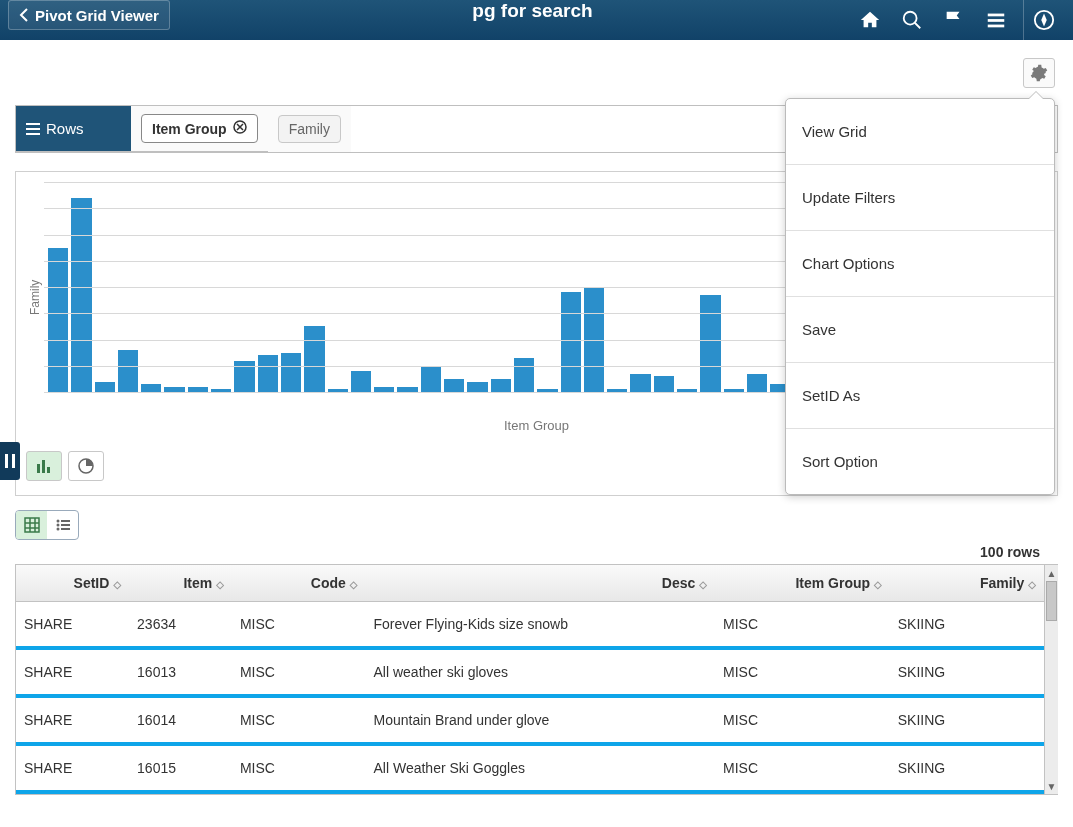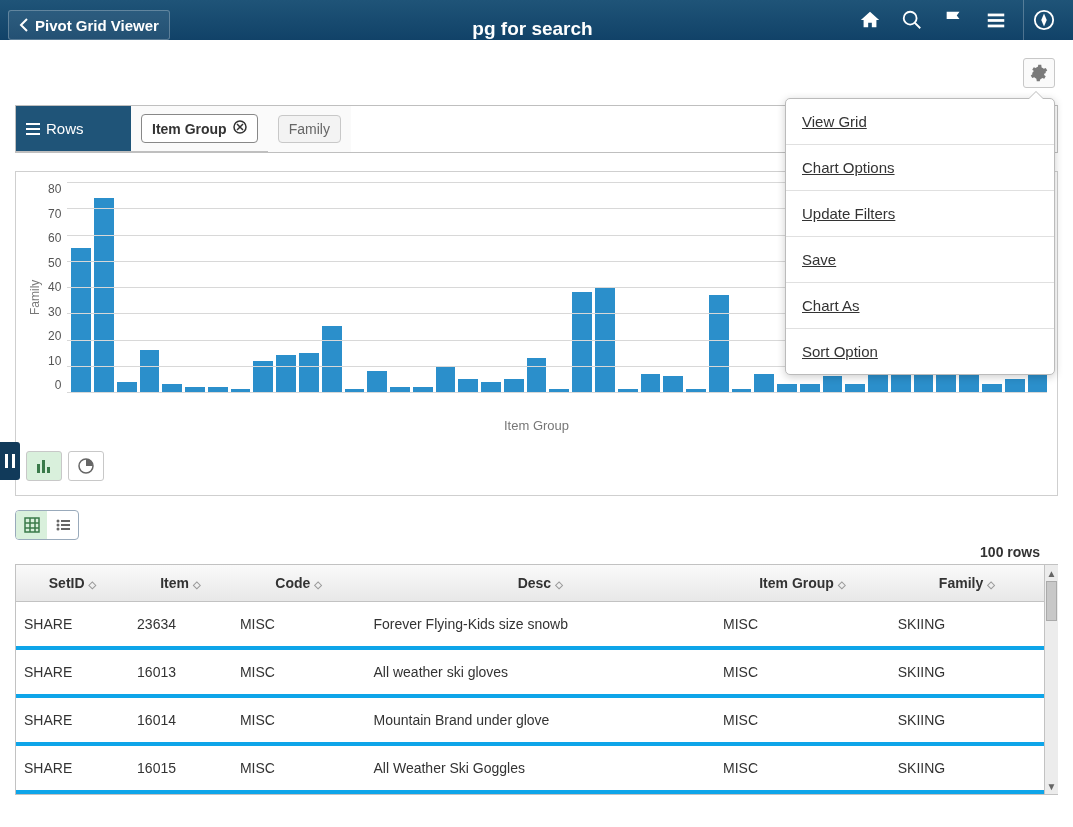--- a/index.html
+++ b/index.html
@@ -1,31 +1,31 @@
 <!DOCTYPE html>
 <html><head>
 <meta charset="utf-8">
 <style>
   * { box-sizing: border-box; }
   html, body { margin:0; padding:0; font-family: Arial, Helvetica, sans-serif; font-size:14px; color:#333; background:#fff; }
-  .header { background: linear-gradient(#1f5478,#114268); height:40px; display:flex; align-items:flex-end; color:#fff; position:relative; }
+  .header { background: linear-gradient(#1f5478,#114268); height:40px; display:flex; align-items:flex-start; color:#fff; position:relative; }
   .back-btn { display:flex; align-items:center; gap:6px; background:rgba(255,255,255,0.08); border:1px solid rgba(255,255,255,0.25); border-radius:3px; height:30px; padding:0 10px; margin-left:8px; cursor:pointer; color:#fff; font-weight:bold; font-size:15px; }
   .header-title { position:absolute; left:0; right:8px; text-align:center; font-size:19px; font-weight:bold; pointer-events:none; }
   .header-icons { margin-left:auto; display:flex; align-items:center; gap:12px; padding-right:10px; }
   .hicon { width:30px; height:30px; display:flex; align-items:center; justify-content:center; cursor:pointer; }
   .hicon svg { fill:#fff; }
   .hicon.boxed { border-left:1px solid rgba(255,255,255,0.25); width:40px; height:40px; }
   .content { padding:10px 15px 0 15px; position:relative; }
   .gear-wrap { position:absolute; top:18px; right:18px; }
   .gear-btn { width:32px; height:30px; border:1px solid #c8c8c8; border-radius:3px; background:#fafafa; display:flex; align-items:center; justify-content:center; cursor:pointer; }
   .gear-btn svg { fill:#7a7a7a; }
   .dropdown { position:absolute; right:0; top:40px; width:270px; background:#fff; border:1px solid #bbb; border-radius:5px; box-shadow:0 2px 8px rgba(0,0,0,0.2); z-index:1000; }
   .dropdown::before { content:""; position:absolute; top:-8px; right:10px; width:0;height:0;border-left:8px solid transparent;border-right:8px solid transparent;border-bottom:8px solid #bbb;}
   .dropdown::after { content:""; position:absolute; top:-7px; right:11px; width:0;height:0;border-left:7px solid transparent;border-right:7px solid transparent;border-bottom:7px solid #fff;}
-  .dropdown-item { padding:14px 16px; border-bottom:1px solid #e0e0e0; font-size:15px; cursor:pointer;text-decoration:underline; }
+  .dropdown-item { padding:24px 16px; border-bottom:1px solid #e0e0e0; font-size:15px; cursor:pointer; }
   .dropdown-item:last-child { border-bottom:none; }
   .pivot-config { margin-top:55px; border:1px solid #bfbfbf; display:flex; flex-direction:row; background:#fff; }
   .pivot-row { display:flex; align-items:stretch; border-bottom:1px solid #bfbfbf; }
   .pivot-row:last-child{border-bottom:none;}
   .pivot-label { width:115px; background:#1f5478; color:#fff; display:flex; align-items:center; gap:6px; padding:0 10px; font-size:15px; }
   .pivot-body { flex:1; padding:8px 10px; display:flex; align-items:center; gap:8px; background:#fafafa;}
   .chip { border:1px solid #888; border-radius:4px; padding:5px 10px; background:#fff; font-weight:bold; font-size:14px; display:flex; align-items:center; gap:6px; }
   .chip .remove svg{ width:14px;height:14px;stroke:#333;}
   .chip.ghost { border:1px solid #c8c8c8; background:#f3f3f3; color:#666; font-weight:normal;}
   .chart-card { margin-top:18px; border:1px solid #cfcfcf; padding:10px 10px 14px 10px; }
@@ -42,21 +42,21 @@
   .ct-btn.active { background:#d9f0dc;}
   .view-toggle { margin:14px 0 4px 0; display:flex; border:1px solid #9ab; border-radius:4px; overflow:hidden; width:64px;}
   .vt-btn { width:32px; height:28px; display:flex; align-items:center; justify-content:center; cursor:pointer;}
   .vt-btn.active { background:#d9f0dc; }
   .rowcount { text-align:right; font-weight:bold; font-size:14px; margin-bottom:4px; padding-right:18px;}
   .data-wrap{ border:1px solid #c2c2c2; border-right:none; position:relative;}
   .data-scroll{width:14px;position:absolute;right:0;top:0;bottom:0;background:#ececec;border-left:1px solid #c2c2c2;}
   .data-scroll .up,.data-scroll .down{height:16px;display:flex;align-items:center;justify-content:center;font-size:10px;color:#666;}
   .data-scroll .thumb{position:absolute;left:1px;right:1px;top:16px;height:40px;background:#c8c8c8;border:1px solid #aaa;}
   table.data { width:calc(100% - 14px); border-collapse:collapse; table-layout:fixed;}
-  table.data th { background:linear-gradient(#fafafa,#e8e8e8); text-align:center; font-weight:bold; padding:10px 8px; border-bottom:1px solid #c2c2c2; font-size:14px;}
+  table.data th { background:linear-gradient(#fafafa,#e8e8e8); text-align:right; font-weight:bold; padding:10px 8px; border-bottom:1px solid #c2c2c2; font-size:14px;}
   table.data th .sorter{ display:inline-block; margin-left:4px; font-size:10px; color:#999;}
   table.data td { padding:14px 8px; border-bottom:4px solid #0ea5e9; font-size:14px;}
   .side-tab { position:fixed; left:0; top:442px; width:20px; height:38px; background:#113a5a; border-top-right-radius:3px; border-bottom-right-radius:3px; display:flex;align-items:center;justify-content:center; cursor:pointer;}
   .side-tab svg{fill:#fff;}
 </style>
 </head>
 <body>
 
 <div class="header">
   <div class="back-btn">
@@ -102,24 +102,24 @@
 <div class="content">
 
   <div class="gear-wrap">
     <div class="gear-btn">
       <svg width="18" height="18" viewBox="0 0 24 24">
           <path d="M12 8a4 4 0 100 8 4 4 0 000-8zm9 4a7 7 0 00-.2-1.7l2.2-1.7-2-3.4-2.6 1a7 7 0 00-2.9-1.7L15 1h-4l-.5 2.5a7 7 0 00-2.9 1.7l-2.6-1-2 3.4 2.2 1.7A7 7 0 003 12c0 .6.1 1.1.2 1.7L1 15.4l2 3.4 2.6-1a7 7 0 002.9 1.7L9 23h4l.5-2.5a7 7 0 002.9-1.7l2.6 1 2-3.4-2.2-1.7c.1-.6.2-1.1.2-1.7z"></path>
         </svg>
     </div>
     <div class="dropdown">
       <div class="dropdown-item">View Grid</div>
+      <div class="dropdown-item">Update Filters</div>
       <div class="dropdown-item">Chart Options</div>
-      <div class="dropdown-item">Update Filters</div>
       <div class="dropdown-item">Save</div>
-      <div class="dropdown-item">Chart As</div>
+      <div class="dropdown-item">SetID As</div>
       <div class="dropdown-item">Sort Option</div>
     </div>
   </div>
 
   <div class="pivot-config">
     <div class="pivot-row">
       <div class="pivot-label">
         <svg width="14" height="14" viewBox="0 0 14 14" fill="#fff">
             <rect x="0" y="1" width="14" height="2"></rect>
             <rect x="0" y="6" width="14" height="2"></rect>
@@ -144,31 +144,20 @@
         <div class="chip ghost">
           <span>Family</span>
         </div>
       </div>
     </div>
   </div>
 
   <div class="chart-card">
     <div class="chart-area">
       <div class="yaxis-title">Family</div>
-      <div class="yaxis" id="yaxis">
-          <div>80</div>
-          <div>70</div>
-          <div>60</div>
-          <div>50</div>
-          <div>40</div>
-          <div>30</div>
-          <div>20</div>
-          <div>10</div>
-          <div>0</div>
-        </div>
       <div class="plot" id="plot">
         <div class="bars" id="bars">
             <div class="bar" style="height: 68.75%;"></div>
             <div class="bar" style="height: 92.5%;"></div>
             <div class="bar" style="height: 5%;"></div>
             <div class="bar" style="height: 20%;"></div>
             <div class="bar" style="height: 3.75%;"></div>
             <div class="bar" style="height: 2.5%;"></div>
             <div class="bar" style="height: 2.5%;"></div>
             <div class="bar" style="height: 1.25%;"></div>

